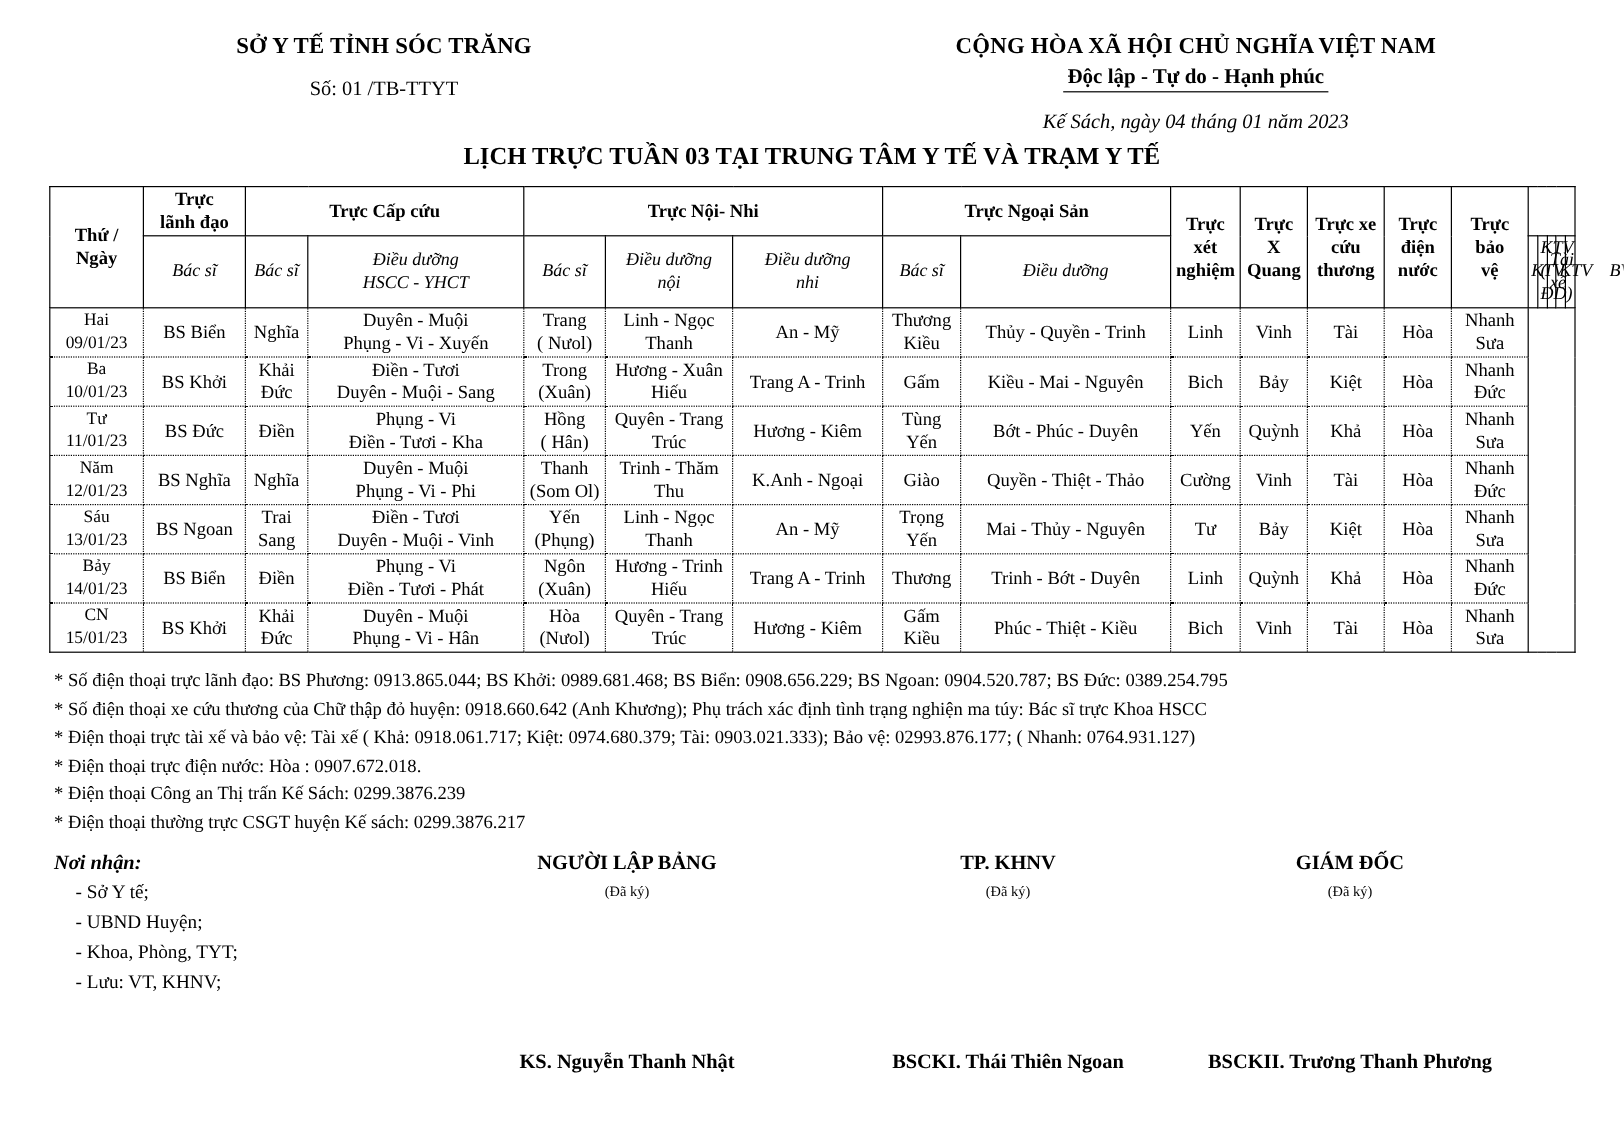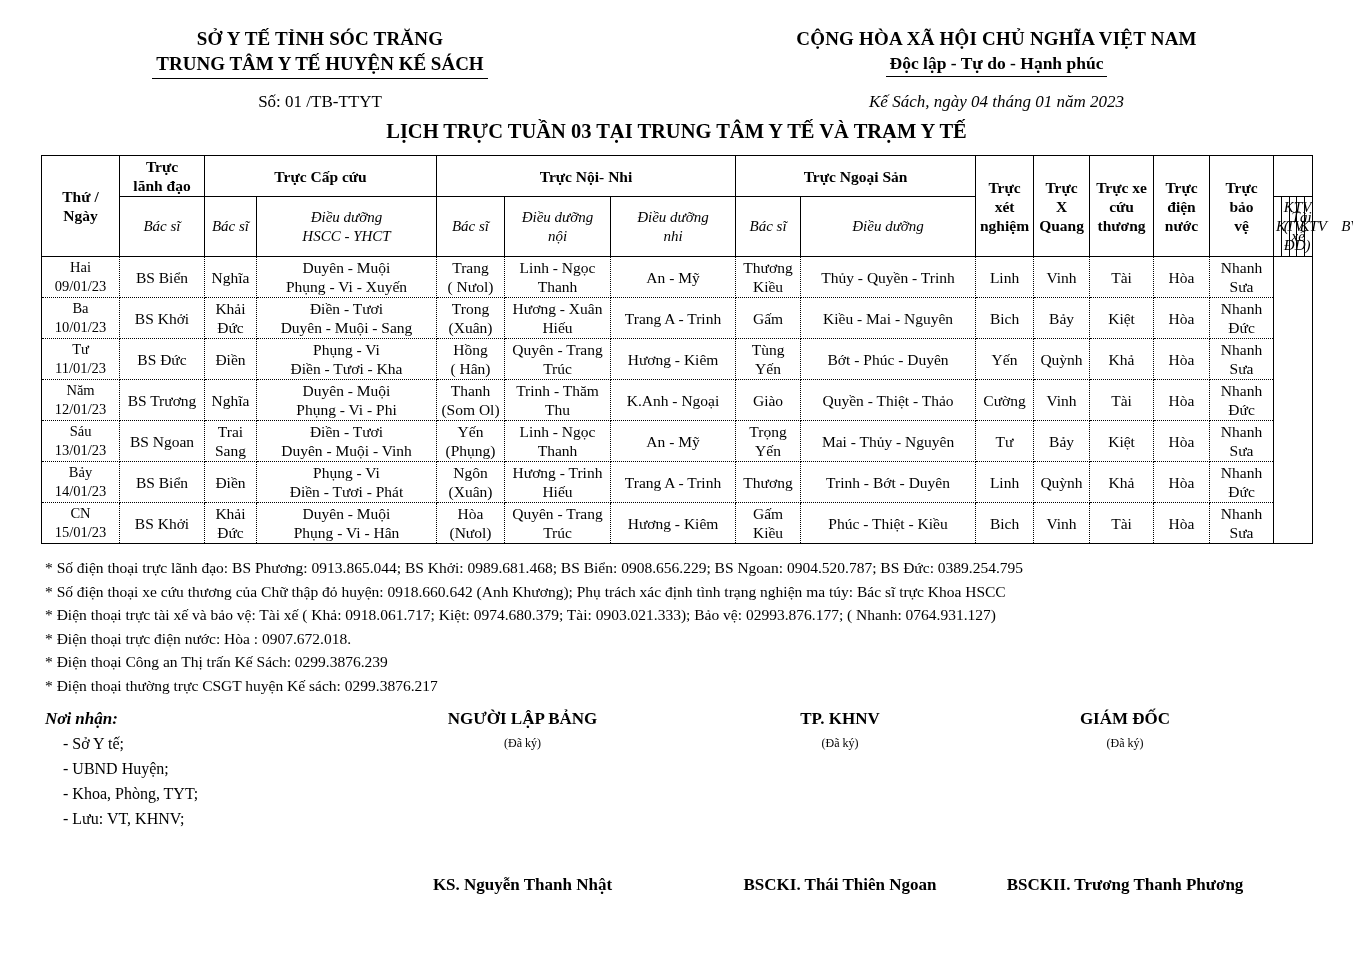--- a/index.html
+++ b/index.html
@@ -186,23 +186,20 @@
   .nm4 { width: 290px; text-align: center; font-size: 17px; font-weight: bold; }
 </style>
 </head>
 <body>
 
 <div class="page">
 
   <div class="doc-header">
     <div class="hdr-left">
       <div class="hdr-line1">SỞ Y TẾ TỈNH SÓC TRĂNG</div>
-      <div class="hdr-line2">
-        <span class="hdr-under">TRUNG TÂM Y TẾ HUYỆN KẾ SÁCH</span>
-      </div>
       <div class="hdr-sub">Số: 01  /TB-TTYT</div>
     </div>
     <div class="hdr-right">
       <div class="hdr-line1">CỘNG HÒA XÃ HỘI CHỦ NGHĨA VIỆT NAM</div>
       <div class="hdr-r2">
         <span class="hdr-under">Độc lập - Tự do - Hạnh phúc</span>
       </div>
       <div class="hdr-rsub">Kế Sách, ngày  04 tháng 01 năm 2023</div>
     </div>
   </div>
@@ -337,21 +334,21 @@
             <td class="cell" style="white-space: pre-line;">Yến</td>
             <td class="cell" style="white-space: pre-line;">Quỳnh</td>
             <td class="cell" style="white-space: pre-line;">Khả</td>
             <td class="cell" style="white-space: pre-line;">Hòa</td>
             <td class="cell" style="white-space: pre-line;">Nhanh
 Sưa</td>
           </tr>
           <tr>
             <td class="daycol" style="white-space: pre-line;">Năm
 12/01/23</td>
-            <td class="cell" style="white-space: pre-line;">BS Trương</td>
+            <td class="cell" style="white-space: pre-line;">BS Nghĩa</td>
             <td class="cell" style="white-space: pre-line;">Nghĩa</td>
             <td class="cell" style="white-space: pre-line;">Duyên - Muội
 Phụng - Vi - Phi</td>
             <td class="cell" style="white-space: pre-line;">Thanh
 (Som Ol)</td>
             <td class="cell" style="white-space: pre-line;">Trinh - Thăm
 Thu</td>
             <td class="cell" style="white-space: pre-line;">K.Anh - Ngoại</td>
             <td class="cell" style="white-space: pre-line;">Giào</td>
             <td class="cell" style="white-space: pre-line;">Quyền - Thiệt - Thảo</td>

